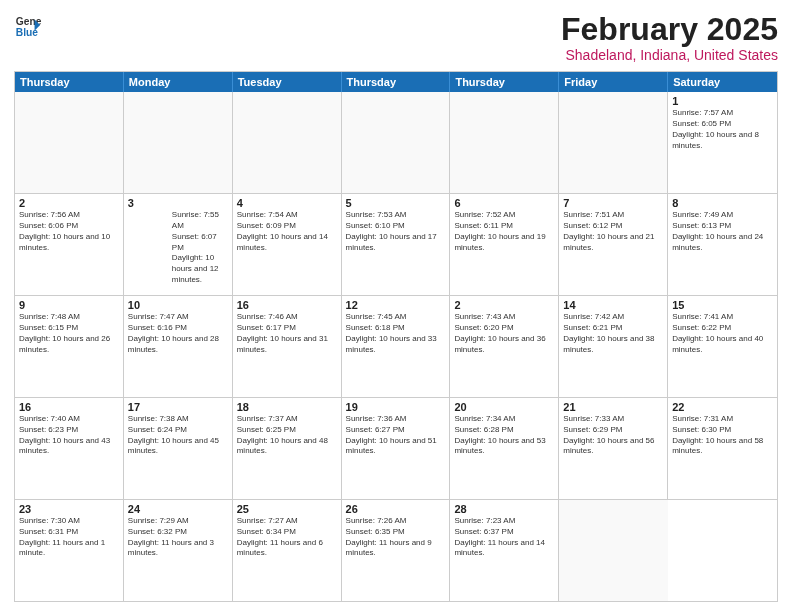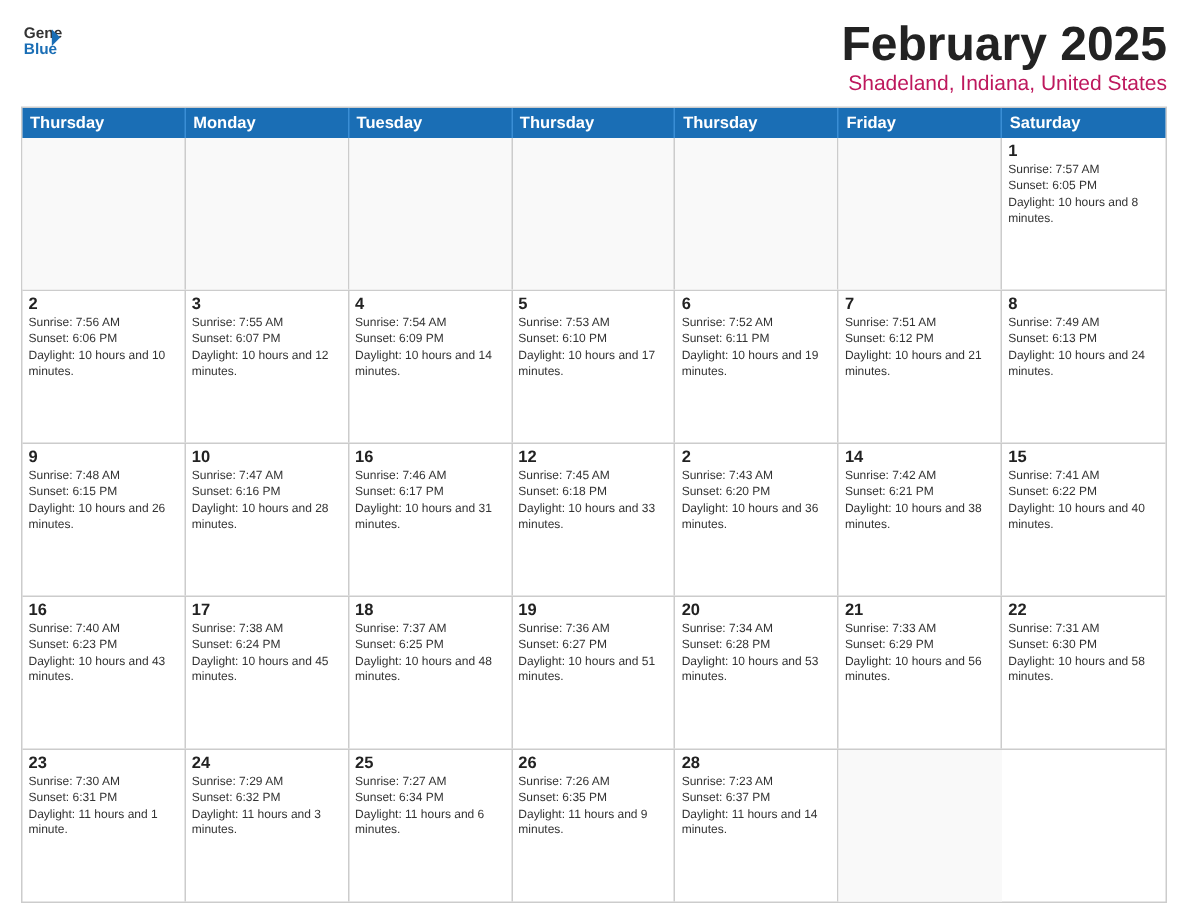--- a/index.html
+++ b/index.html
@@ -146,21 +146,21 @@
         </div>
         <div class="cal-row">
           <div class="cal-cell">
             <span class="day-num">2</span>
             <div class="cell-text" style="white-space: pre-line;">Sunrise: 7:56 AM
 Sunset: 6:06 PM
 Daylight: 10 hours and 10 minutes.</div>
           </div>
           <div class="cal-cell">
             <span class="day-num">3</span>
-            <div class="cell-text" style="white-space: pre-line;">Sunrise: 7:55 AM
+            <div class="cell-text" style="white-space: pre-line; margin-left: 44px;">Sunrise: 7:55 AM
 Sunset: 6:07 PM
 Daylight: 10 hours and 12 minutes.</div>
           </div>
           <div class="cal-cell">
             <span class="day-num">4</span>
             <div class="cell-text" style="white-space: pre-line;">Sunrise: 7:54 AM
 Sunset: 6:09 PM
 Daylight: 10 hours and 14 minutes.</div>
           </div>
           <div class="cal-cell">

